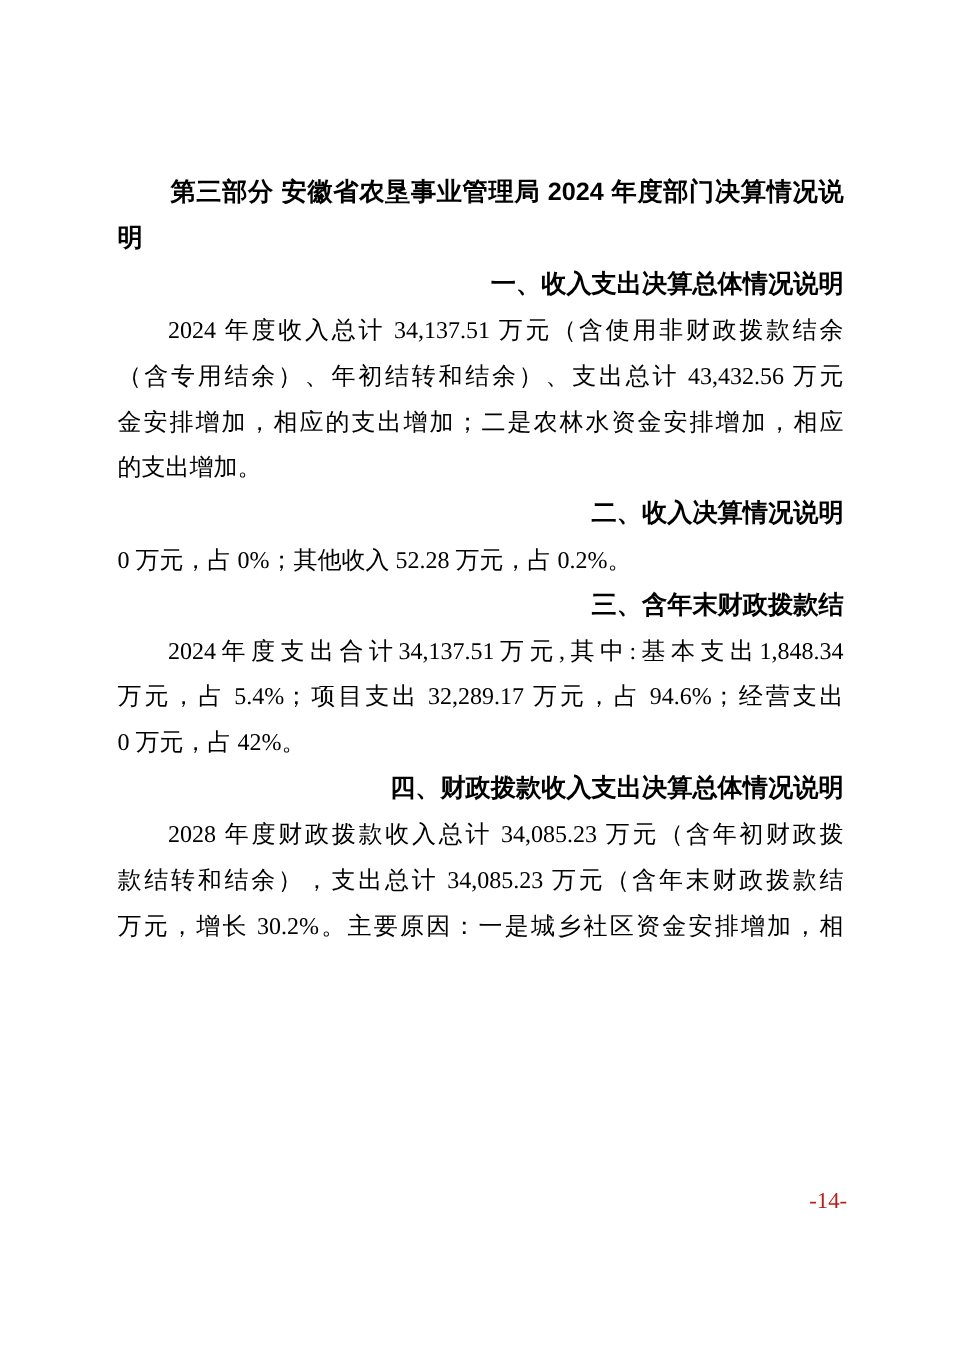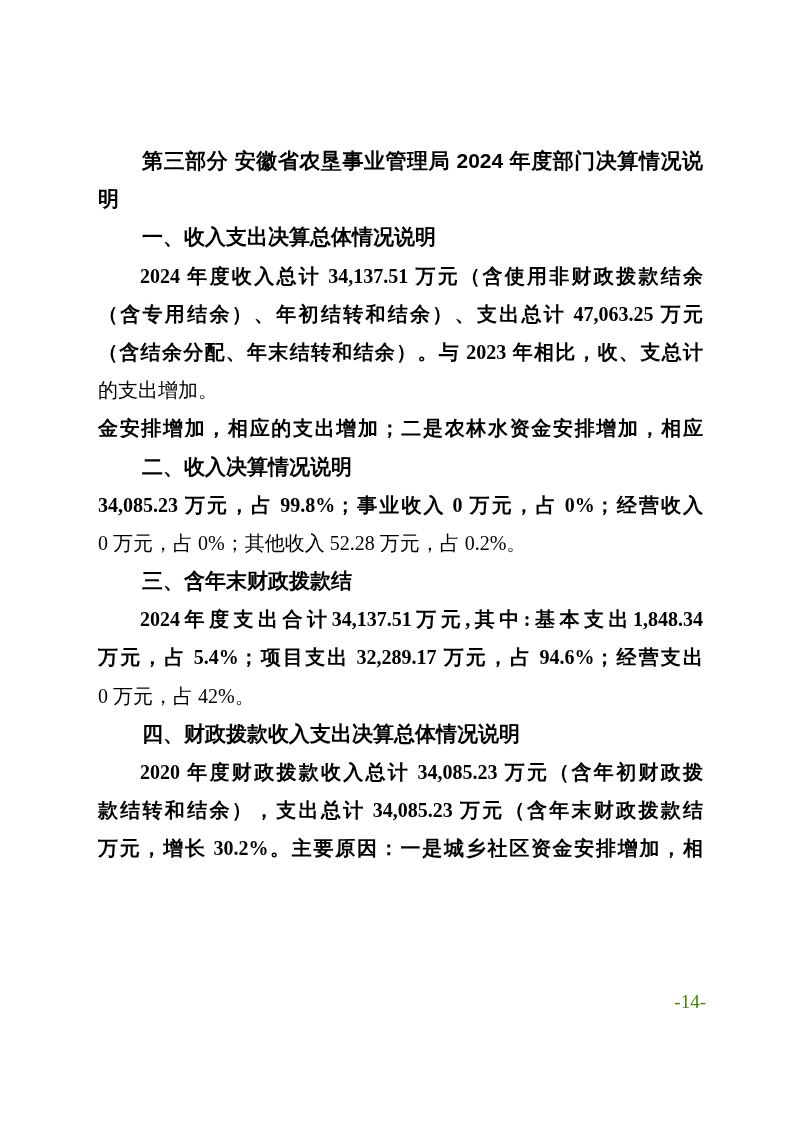--- a/index.html
+++ b/index.html
@@ -23,75 +23,72 @@
     font-size: 20px;
     height: 38.2px;
     line-height: 38.2px;
     color: #000000;
     overflow: visible;
     white-space: normal;
   }
   .fill {
     text-align: justify;
     text-align-last: justify;
-    font-weight: bold;
   }
-  .indent { text-indent: 2.1em; }
+  .indent { text-indent: 2.1em; text-align: right; }
   .hline {
     font-family: "Liberation Sans", "DejaVu Sans", sans-serif;
     font-weight: 700;
     font-size: 21px;
   }
   .pagenum {
     position: absolute;
     right: 100px;
     top: 991px;
     height: 22px;
     line-height: 22px;
     font-family: "Liberation Serif", "DejaVu Serif", serif;
     font-size: 19px;
-    color: #4d7c0f;
+    color: #b91c1c;
   }
 </style>
 </head>
 <body>
 
 <div class="page">
   <div class="content">
 
     <div class="title-block">
       <div class="line hline indent fill">第三部分 安徽省农垦事业管理局 2024 年度部门决算情况说</div>
       <div class="line hline">明</div>
     </div>
 
     <div>
       <div class="line hline indent">一、收入支出决算总体情况说明</div>
       <div class="line indent fill">2024 年度收入总计 34,137.51 万元（含使用非财政拨款结余</div>
-      <div class="line fill">（含专用结余）、年初结转和结余）、支出总计 47,063.25 万元</div>
-      <div class="line fill">（含结余分配、年末结转和结余）。与 2023 年相比，收、支总计</div>
+      <div class="line fill">（含专用结余）、年初结转和结余）、支出总计 43,432.56 万元</div>
+      <div class="line fill">金安排增加，相应的支出增加；二是农林水资金安排增加，相应</div>
       <div class="line">的支出增加。</div>
-      <div class="line fill">金安排增加，相应的支出增加；二是农林水资金安排增加，相应</div>
     </div>
 
     <div>
       <div class="line hline indent">二、收入决算情况说明</div>
-      <div class="line fill">34,085.23 万元，占 99.8%；事业收入 0 万元，占 0%；经营收入</div>
       <div class="line">0 万元，占 0%；其他收入 52.28 万元，占 0.2%。</div>
     </div>
 
     <div>
       <div class="line hline indent">三、含年末财政拨款结</div>
       <div class="line indent fill">2024年度支出合计34,137.51万元,其中:基本支出1,848.34</div>
       <div class="line fill">万元，占 5.4%；项目支出 32,289.17 万元，占 94.6%；经营支出</div>
       <div class="line">0 万元，占 42%。</div>
     </div>
 
     <div>
       <div class="line hline indent">四、财政拨款收入支出决算总体情况说明</div>
-      <div class="line indent fill">2020 年度财政拨款收入总计 34,085.23 万元（含年初财政拨</div>
+      <div class="line indent fill">2028 年度财政拨款收入总计 34,085.23 万元（含年初财政拨</div>
       <div class="line fill">款结转和结余），支出总计 34,085.23 万元（含年末财政拨款结</div>
       <div class="line fill">万元，增长 30.2%。主要原因：一是城乡社区资金安排增加，相</div>
     </div>
 
   </div>
 
   <div class="pagenum">-14-</div>
 </div>
 
 </body></html>

